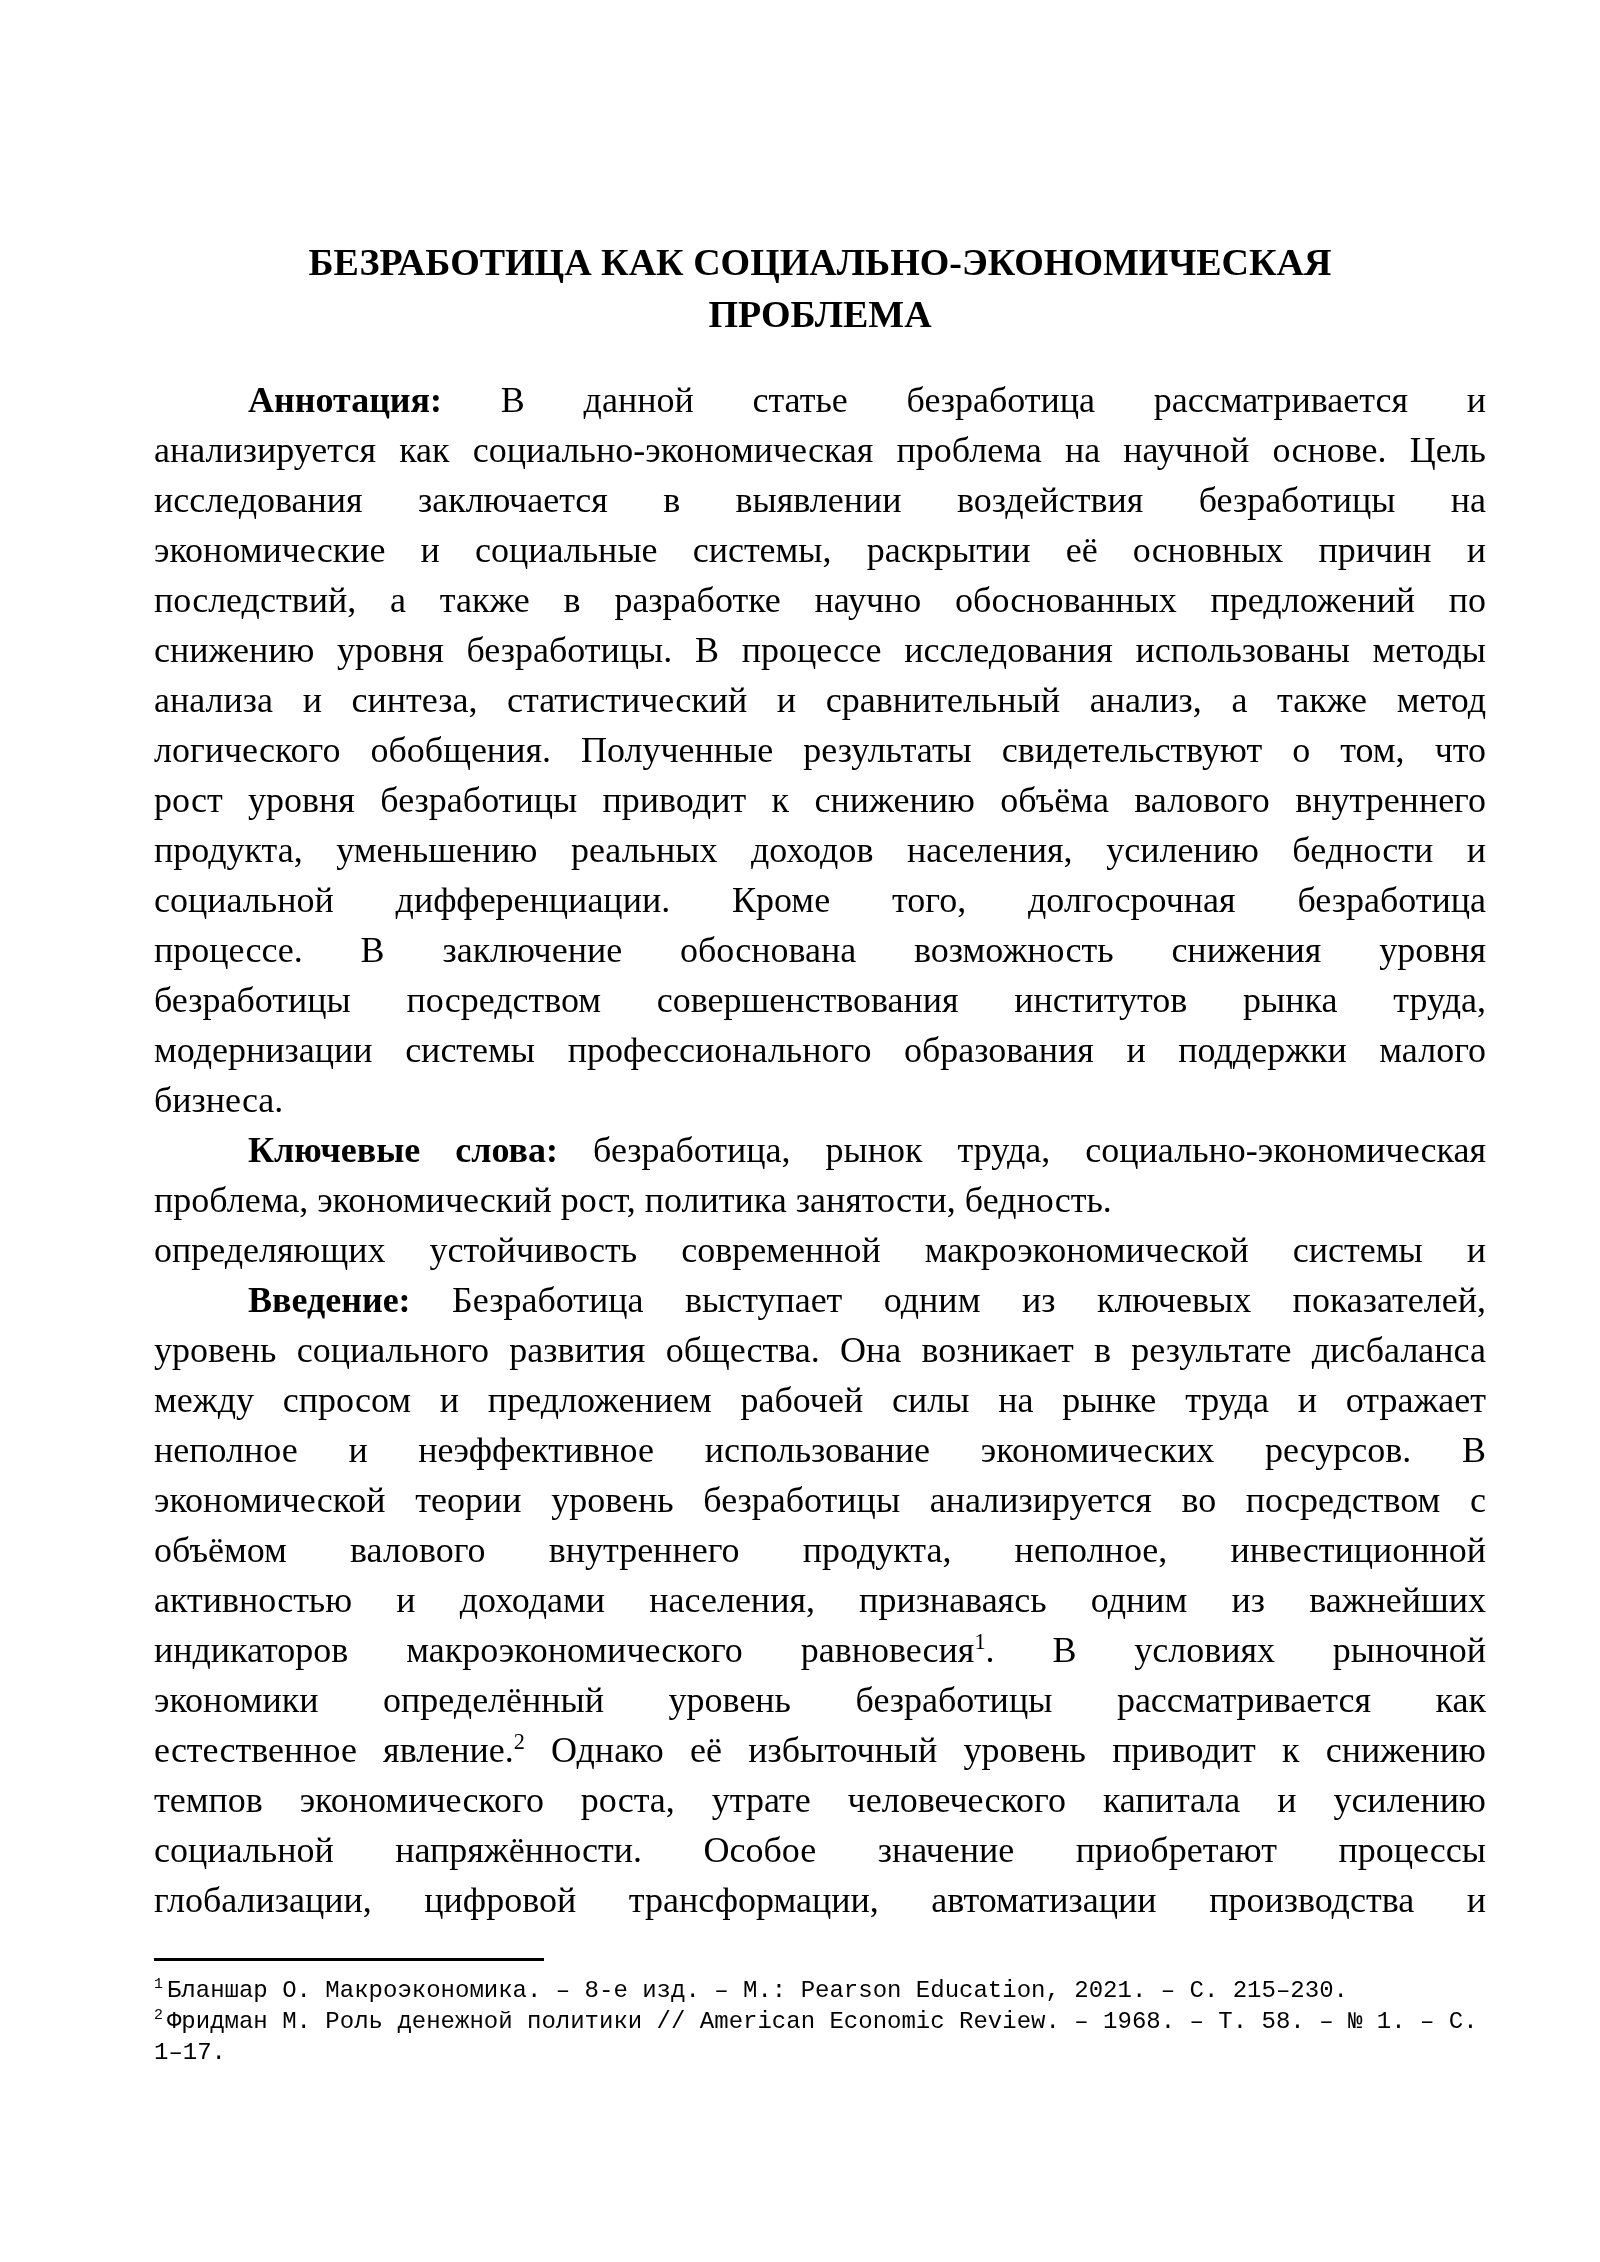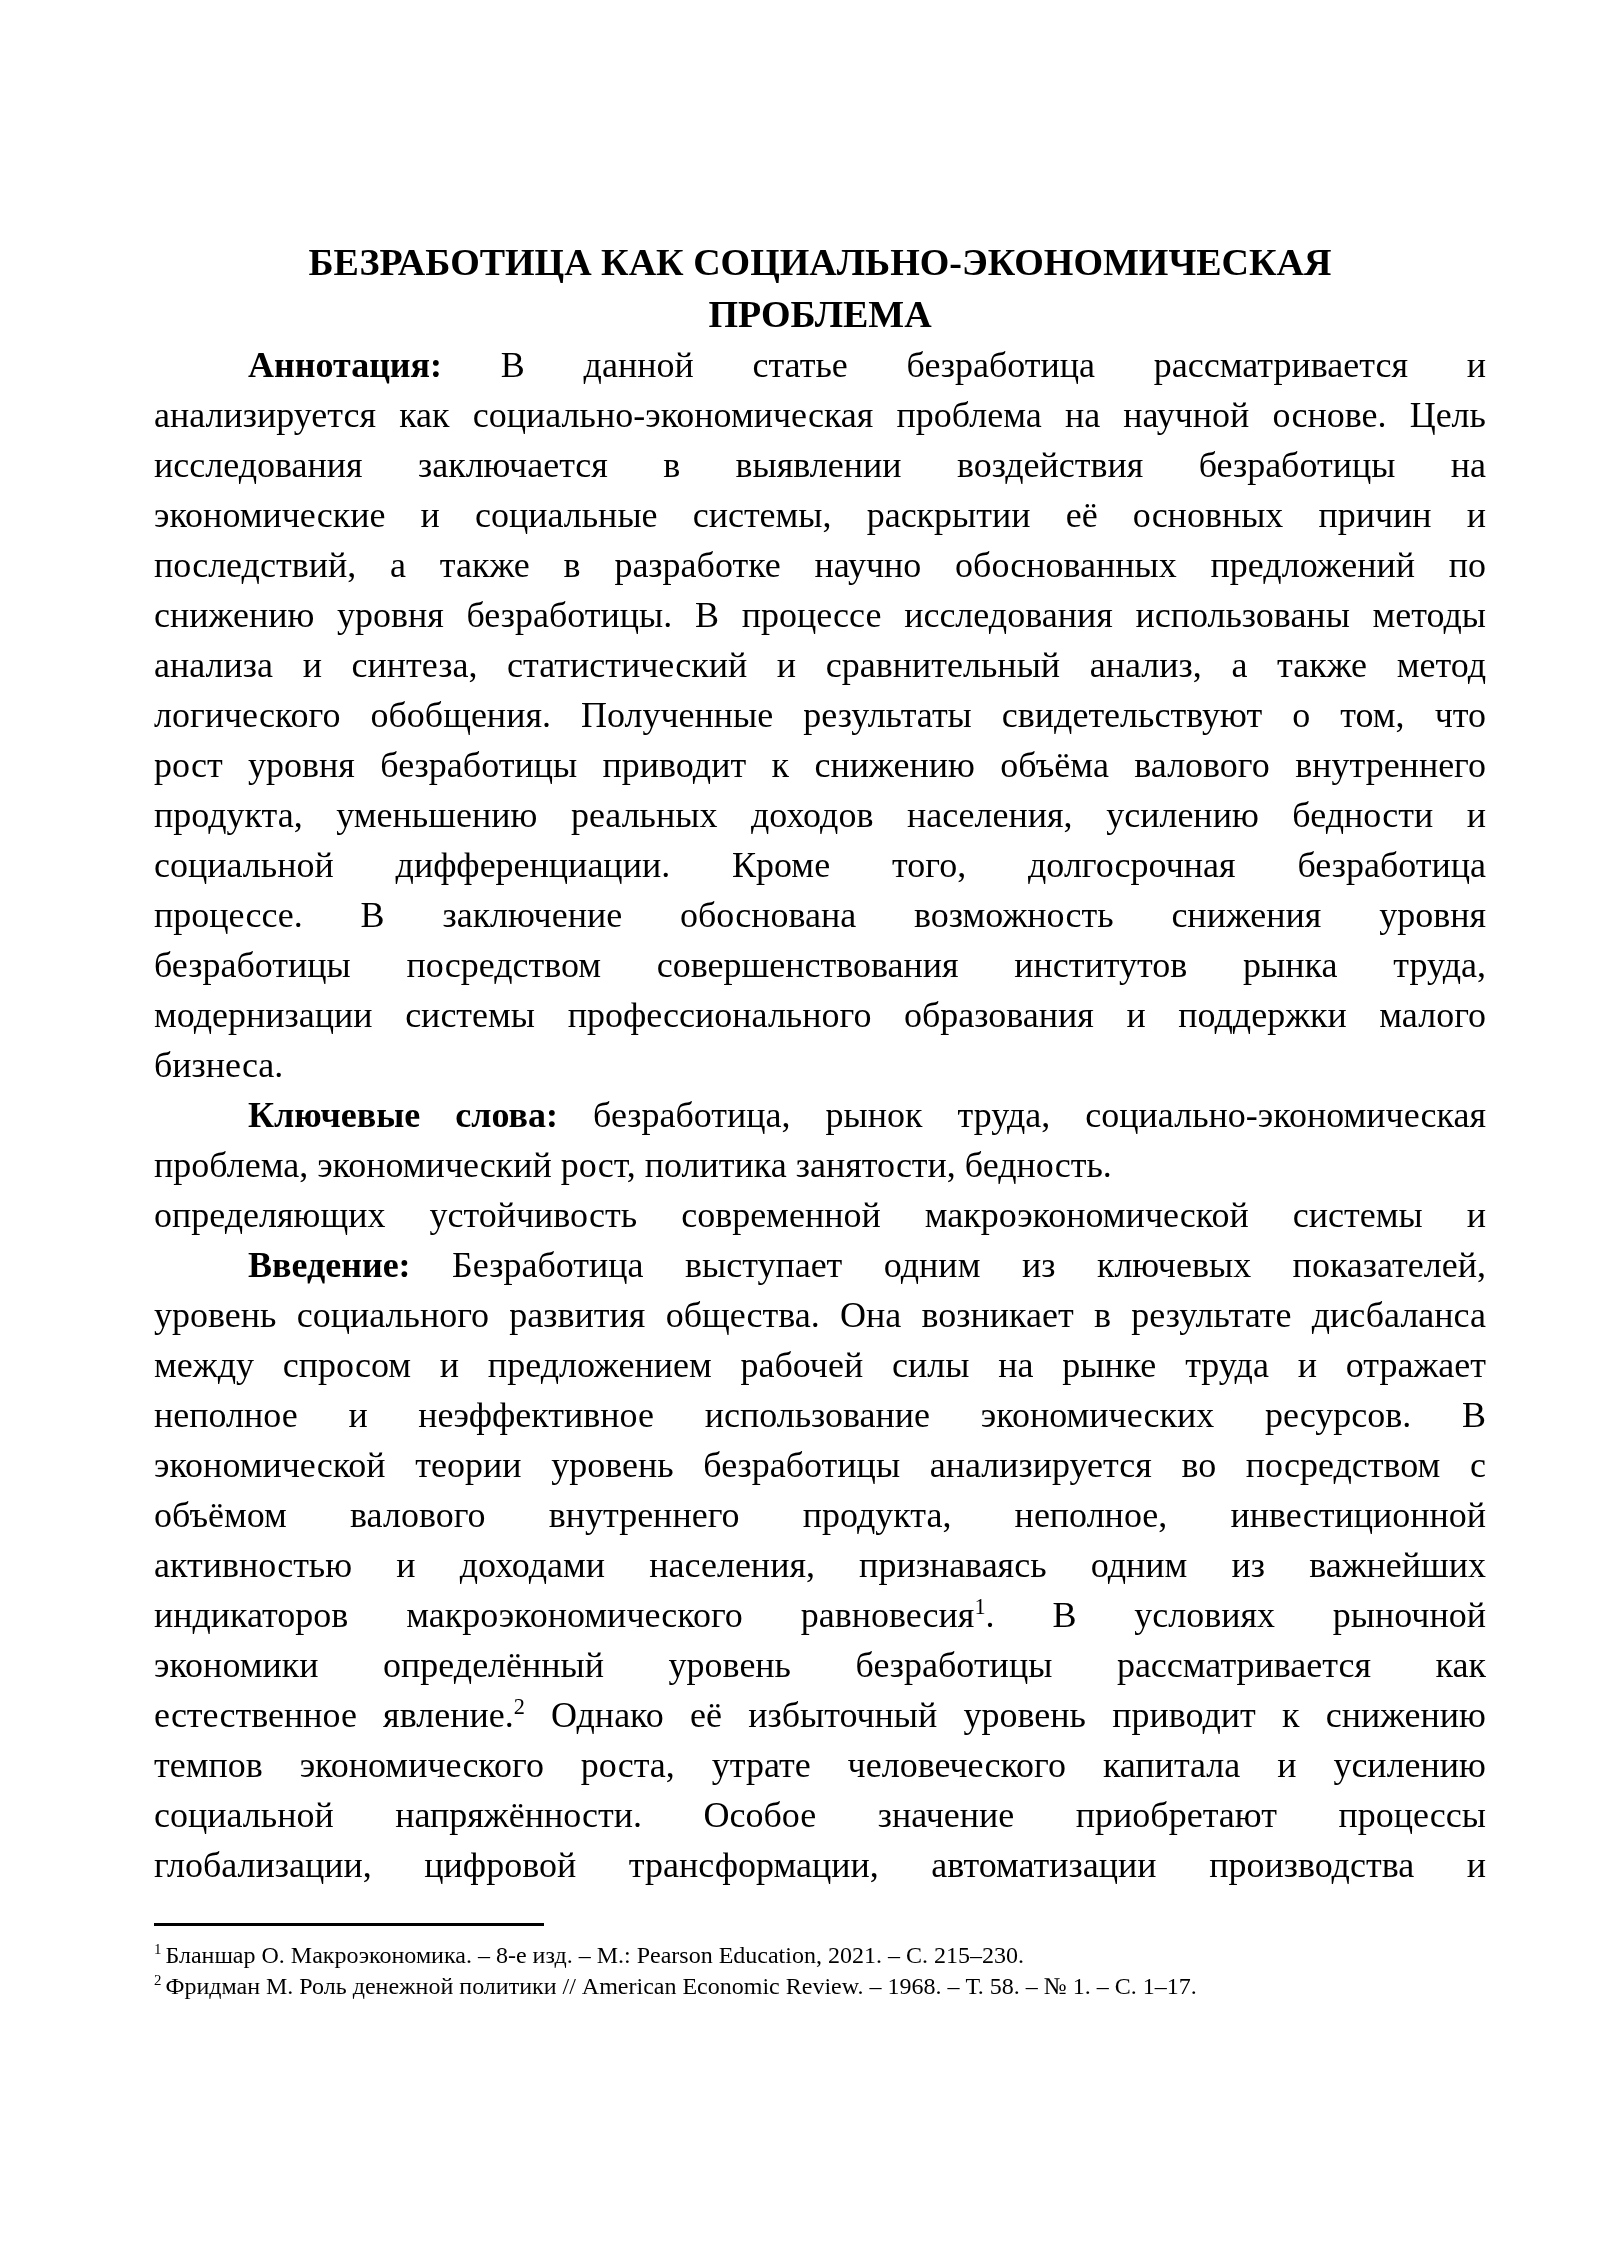--- a/index.html
+++ b/index.html
@@ -21,20 +21,21 @@
     padding: 0 114px 0 154px; 
   }
   .title {
     padding-top: 236px;
     font-size: 38px;
     line-height: 52px;
     font-weight: bold;
     text-align: center;
   }
   .body-text {
+    margin-top: 35px;
     font-size: 36px;
     line-height: 50px;
   }
   .line {
     text-align: justify;
     text-align-last: justify;
     height: 50px;
   }
   .line.indent { text-indent: 94px; }
   .line.para-end { text-align-last: left; }
@@ -49,20 +50,21 @@
   }
   .fn-sep {
     width: 390px;
     border-top: 3px solid #000000;
     margin-bottom: 14px;
   }
   .footnote {
     font-size: 24px;
     line-height: 31px;
     text-align: left;
+    font-family: Liberation Mono, monospace;
   }
   .footnote sup { margin-right: 4px; }
 </style>
 </head>
 <body>
 
 <div class="page">
   <div class="content">
 
     <h1 class="title">

